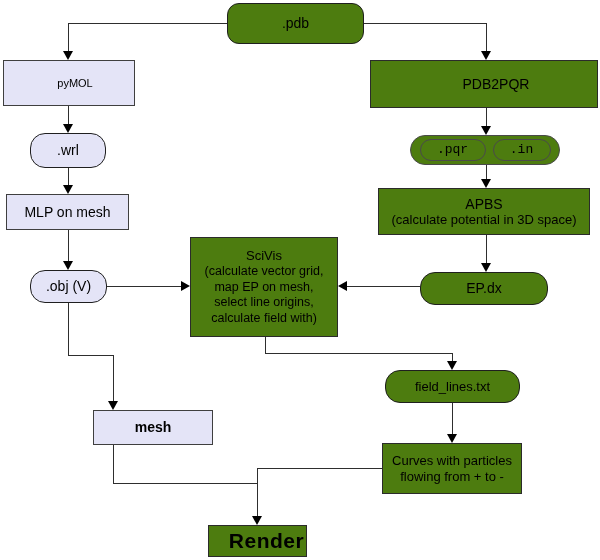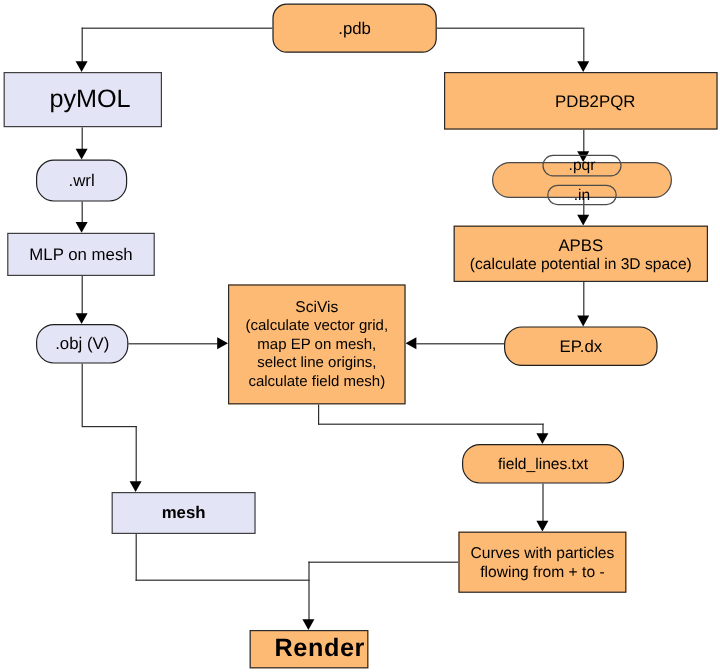--- a/index.html
+++ b/index.html
@@ -1,28 +1,28 @@
 <!DOCTYPE html>
 <html><head>
 <meta charset="utf-8">
 <style>
   html,body{margin:0;padding:0;background:#ffffff;}
   .canvas{
     position:relative;width:600px;height:560px;background:#ffffff;
     font-family:"Liberation Sans",sans-serif;color:#000;overflow:hidden;
   }
   .node{
-    position:absolute;box-sizing:border-box;background:#fdba74;
+    position:absolute;box-sizing:border-box;background:#4d7c0f;
     border:1px solid #2b2b2b;display:flex;flex-direction:column;
     align-items:center;justify-content:center;text-align:center;line-height:1.18;
   }
   .lav{background:#e4e4f7;border-color:#3f3f3f;}
   .rounded{border-radius:15px;border-color:#1f1f1f;}
   .softround{border-radius:12px;border-color:#1f1f1f;}
-  .pillwrap{border-radius:16px;flex-direction:column;gap:7px;border-color:#4a4a4a;}
+  .pillwrap{border-radius:16px;flex-direction:row;gap:7px;border-color:#4a4a4a;font-family:Liberation Mono, monospace;}
   .pill{position:static;border:1px solid #4a4a4a;border-radius:11px;
     display:flex;align-items:center;justify-content:center;font-size:13px;}
   .hline,.vline{position:absolute;background:#2e2e2e;}
   .hline{height:1px;}
   .vline{width:1px;}
   .arr{position:absolute;width:0;height:0;}
   .arr-down{border-left:5px solid transparent;border-right:5px solid transparent;border-top:9px solid #000;}
   .arr-right{border-top:5px solid transparent;border-bottom:5px solid transparent;border-left:9px solid #000;}
   .arr-left{border-top:5px solid transparent;border-bottom:5px solid transparent;border-right:9px solid #000;}
   .t14{font-size:14px;}
@@ -87,21 +87,21 @@
 
   <div class="hline" style="left:257px;top:468px;width:125px;"></div>
   <div class="vline" style="left:257px;top:468px;height:49px;"></div>
   <div class="arr arr-down" style="left:252px;top:516px;"></div>
 
   <div class="node softround" style="left:227px;top:3px;width:137px;height:41px;">
     <div class="t14">.pdb</div>
   </div>
 
   <div class="node lav" style="left:3px;top:60px;width:132px;height:46px;">
-    <div style="font-size:21px;margin-left:12px;">pyMOL</div>
+    <div style="font-size:11px;margin-left:12px;">pyMOL</div>
   </div>
 
   <div class="node lav rounded" style="left:30px;top:133px;width:76px;height:35px;">
     <div class="t14">.wrl</div>
   </div>
 
   <div class="node lav rounded" style="left:30px;top:270px;width:77px;height:33px;">
     <div class="t14">.obj (V)</div>
   </div>
 
@@ -133,21 +133,21 @@
 
   <div class="node rounded" style="left:420px;top:272px;width:128px;height:33px;">
     <div class="t14">EP.dx</div>
   </div>
 
   <div class="node" style="left:190px;top:237px;width:148px;height:100px;line-height:1.25;">
     <div class="t13">SciVis</div>
     <div class="t12">(calculate vector grid,</div>
     <div class="t12">map EP on mesh,</div>
     <div class="t12">select line origins,</div>
-    <div class="t12">calculate field mesh)</div>
+    <div class="t12">calculate field with)</div>
   </div>
 
   <div class="node rounded" style="left:385px;top:370px;width:135px;height:33px;">
     <div class="t13">field_lines.txt</div>
   </div>
 
   <div class="node" style="left:382px;top:443px;width:140px;height:51px;">
     <div class="t13">Curves with particles</div>
     <div class="t13">flowing from + to -</div>
   </div>

